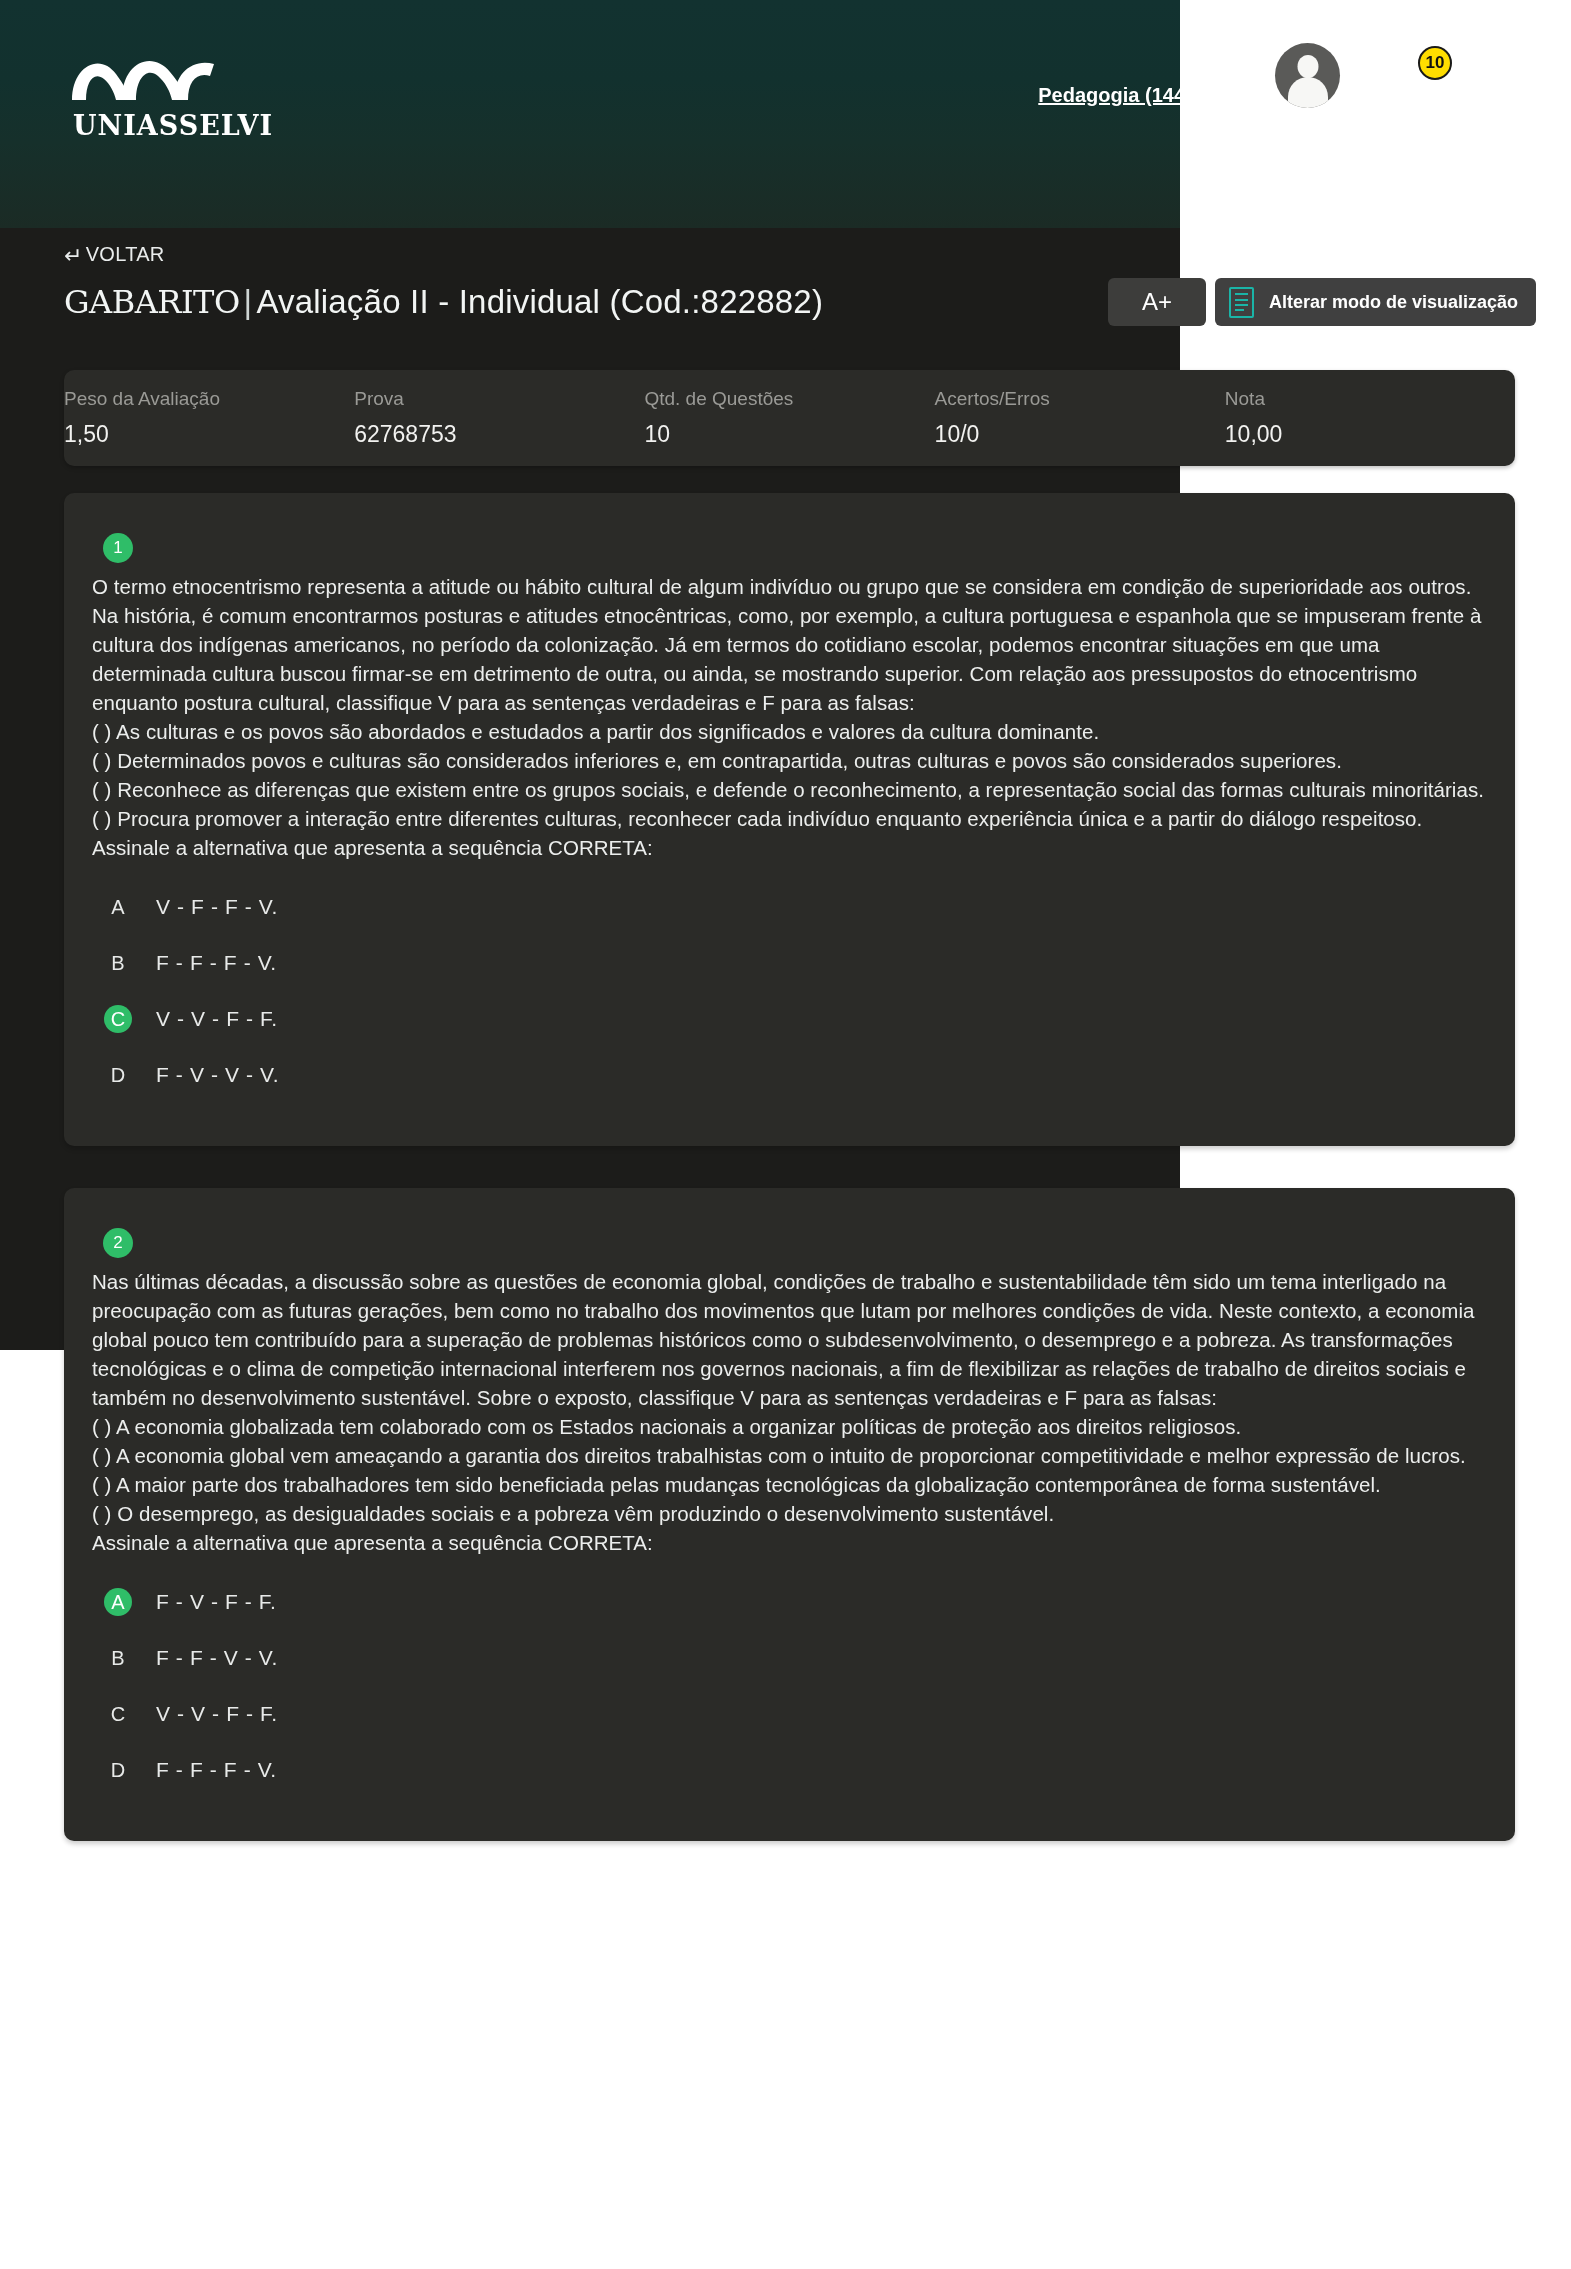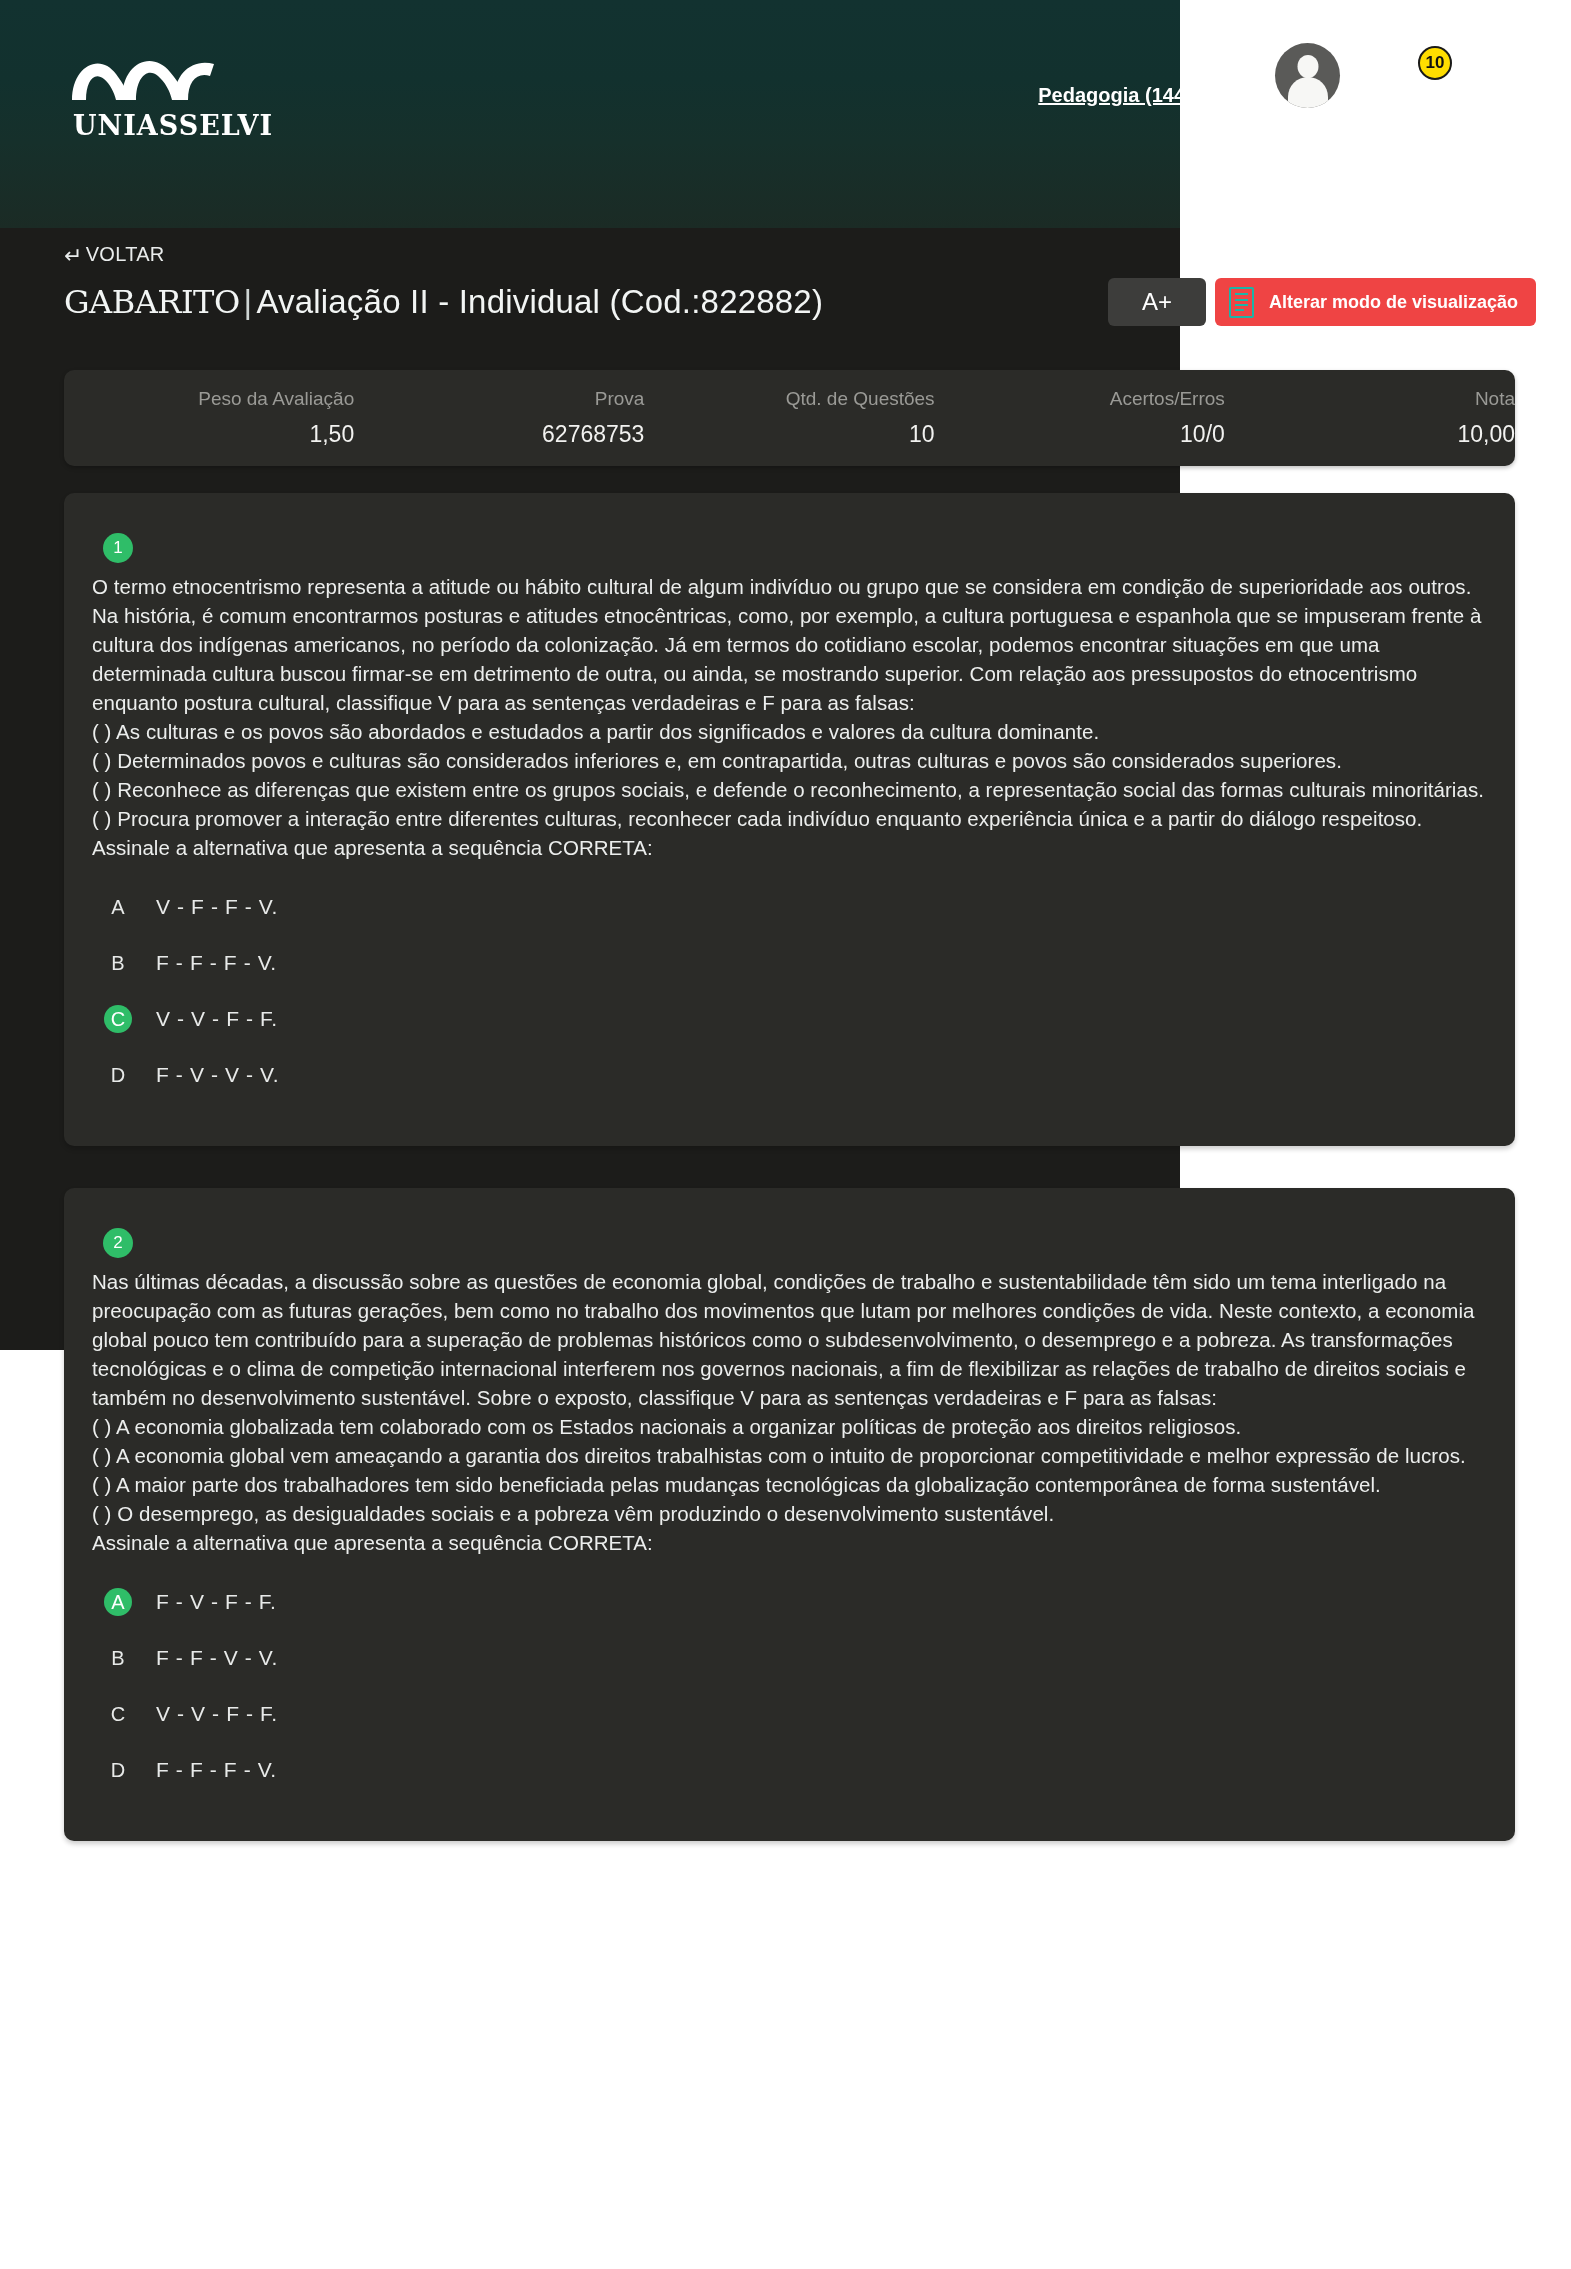--- a/index.html
+++ b/index.html
@@ -183,21 +183,21 @@
     display: flex;
     align-items: center;
     justify-content: center;
     z-index: 3;
   }
   .btn-viewmode {
     position: absolute;
     left: 1151px; top: -5px;
     height: 48px;
     padding: 0 18px 0 14px;
-    background: #ef4444;
+    background: #404040;
     border-radius: 6px;
     color: #ffffff;
     font-size: 18px;
     font-weight: 700;
     display: flex;
     align-items: center;
     gap: 15px;
     white-space: nowrap;
     z-index: 3;
   }
@@ -228,21 +228,21 @@
     background: #2b2b28;
     border-radius: 10px;
     display: flex;
     z-index: 3;
     box-shadow: 0 2px 4px rgba(0,0,0,0.25);
   }
   .stat {
     flex: 1 1 0;
     display: flex;
     flex-direction: column;
-    align-items: flex-end;
+    align-items: flex-start;
     justify-content: center;
     gap: 11px;
   }
   .stat-label {
     font-size: 19px;
     font-weight: 300;
     color: #9a9a96;
   }
   .stat-value {
     font-size: 23px;

